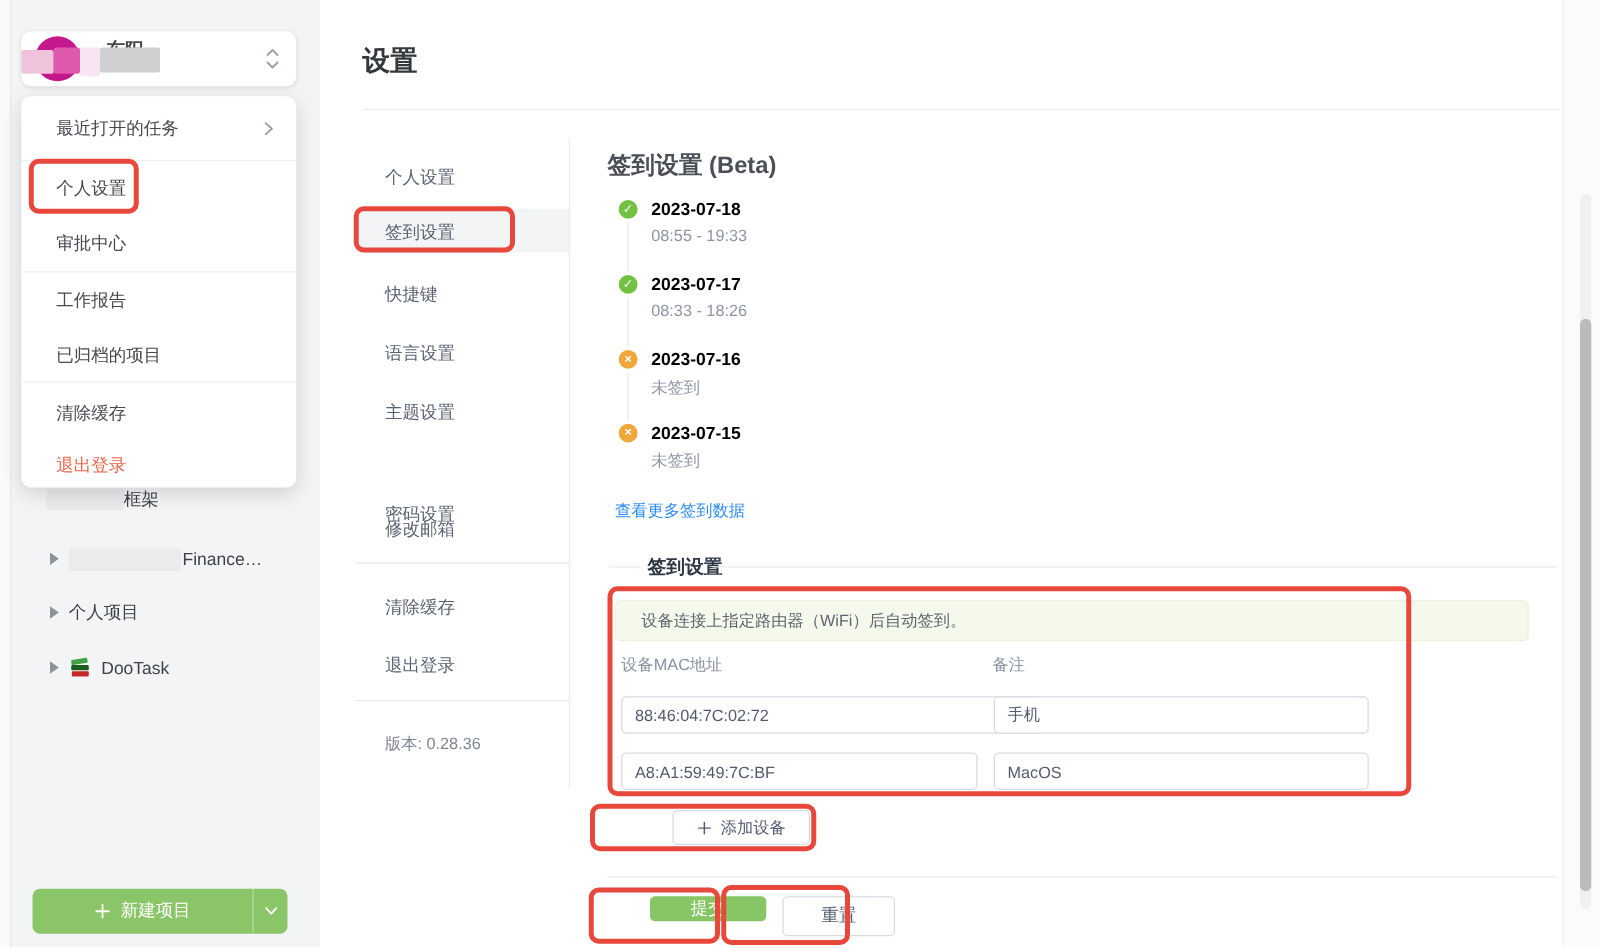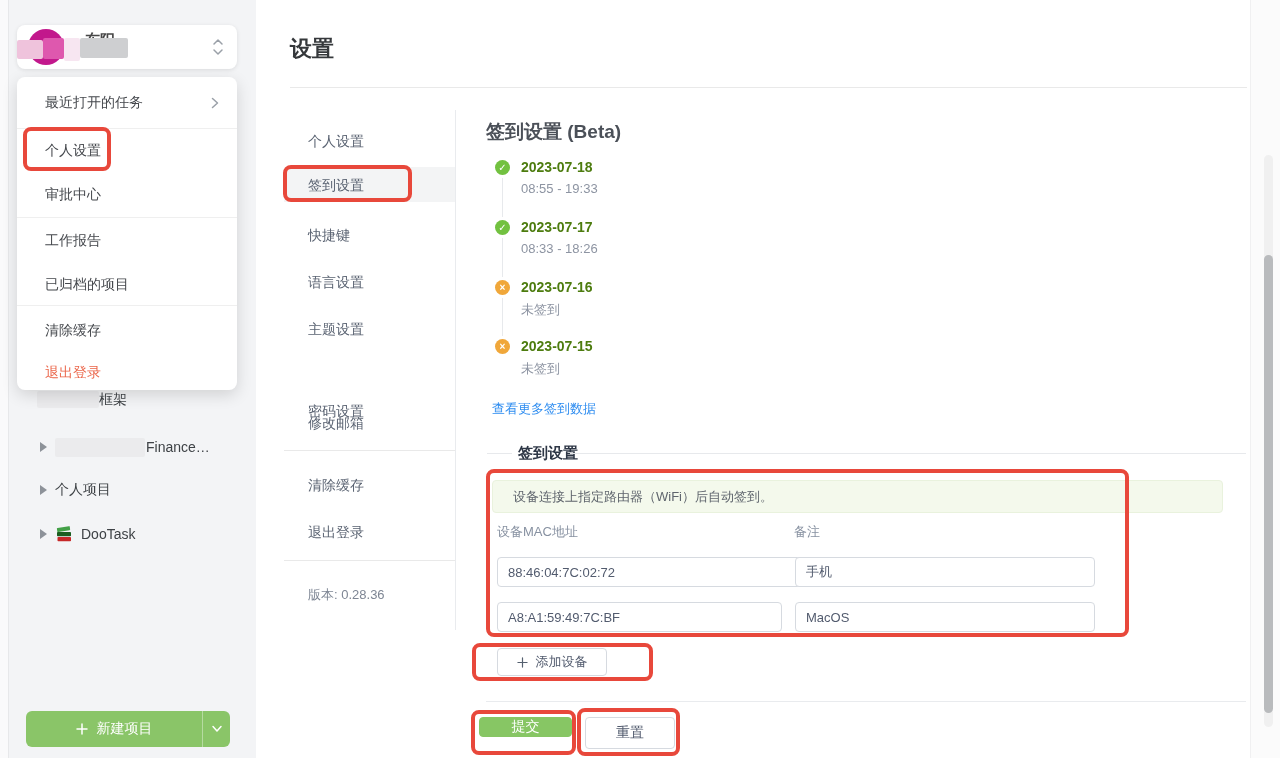--- a/index.html
+++ b/index.html
@@ -38,34 +38,34 @@
   .hline{position:absolute;height:1px;background:#e9e9e9;}
   .vline{position:absolute;width:1px;background:#e9ebee;}
   .nav-sel-bg{position:absolute;left:284px;top:167px;width:171px;height:35px;background:#f3f4f5;}
   .nav-item{position:absolute;left:308px;height:18px;line-height:18px;font-size:14px;color:#5a6372;cursor:pointer;white-space:nowrap;}
   .nav-version{position:absolute;left:308px;height:18px;line-height:18px;font-size:13px;color:#7e8694;white-space:nowrap;}
 
   .section-heading{position:absolute;left:486px;top:119px;font-size:19px;font-weight:600;color:#4b5058;}
   .tl-dot{position:absolute;left:495px;width:15px;height:15px;border-radius:50%;color:#fff;font-size:10px;line-height:15px;text-align:center;font-weight:bold;}
   .tl-ok{background:#72c140;}
   .tl-miss{background:#f0a73a;}
-  .tl-date{position:absolute;left:521px;font-size:14px;font-weight:700;color:#4d7c0f;white-space:nowrap;}
+  .tl-date{position:absolute;left:521px;font-size:14px;font-weight:700;color:#000000;white-space:nowrap;}
   .tl-sub{position:absolute;left:521px;font-size:13px;color:#8d94a2;white-space:nowrap;}
   .tl-tail{position:absolute;left:502px;width:1px;background:#e7e9ec;}
 
   .more-link{position:absolute;left:492px;top:400px;font-size:13px;color:#2d8cf0;cursor:pointer;}
 
   .divider-title{position:absolute;left:518px;top:444px;font-size:15px;font-weight:700;color:#2e3746;}
 
   .notice{position:absolute;left:492px;top:480px;width:731px;height:33px;box-sizing:border-box;background:#f4f9ec;border:1px solid #e9f2dd;border-radius:4px;font-size:13px;color:#5f656d;line-height:31px;padding-left:20px;}
 
   .fld-label{position:absolute;top:523px;font-size:13px;color:#8791a1;}
   .inp{position:absolute;height:30px;box-sizing:border-box;border:1px solid #d6dae0;border-radius:4px;background:#fff;padding:0 10px;font-size:13px;color:#525b6e;font-family:inherit;outline:none;}
 
-  .btn{position:absolute;box-sizing:border-box;border-radius:4px;font-family:inherit;cursor:pointer;display:flex;align-items:center;justify-content:center;gap:8px;}
+  .btn{position:absolute;box-sizing:border-box;border-radius:4px;font-family:inherit;cursor:pointer;display:flex;align-items:center;justify-content:center;gap:8px;margin-left:41px;}
   .btn-default{background:#fff;border:1px solid #d6dae0;color:#525b6e;}
   .btn-primary{background:#87c664;border:1px solid #87c664;color:#fff;}
 
   .anno{position:absolute;box-sizing:border-box;border:4px solid #e8483b;border-radius:8px;z-index:40;pointer-events:none;}
 
   
   .right-gutter{position:absolute;left:1250px;top:0;width:30px;height:758px;background:#fbfbfb;border-left:1px solid #f0f0f1;}
   .sb-track{position:absolute;left:1264px;top:155px;width:9px;height:572px;background:#f0f0f0;border-radius:5px;}
   .sb-thumb{position:absolute;left:1264px;top:255px;width:9px;height:458px;background:#b9bbbd;border-radius:5px;cursor:pointer;}
 </style>

